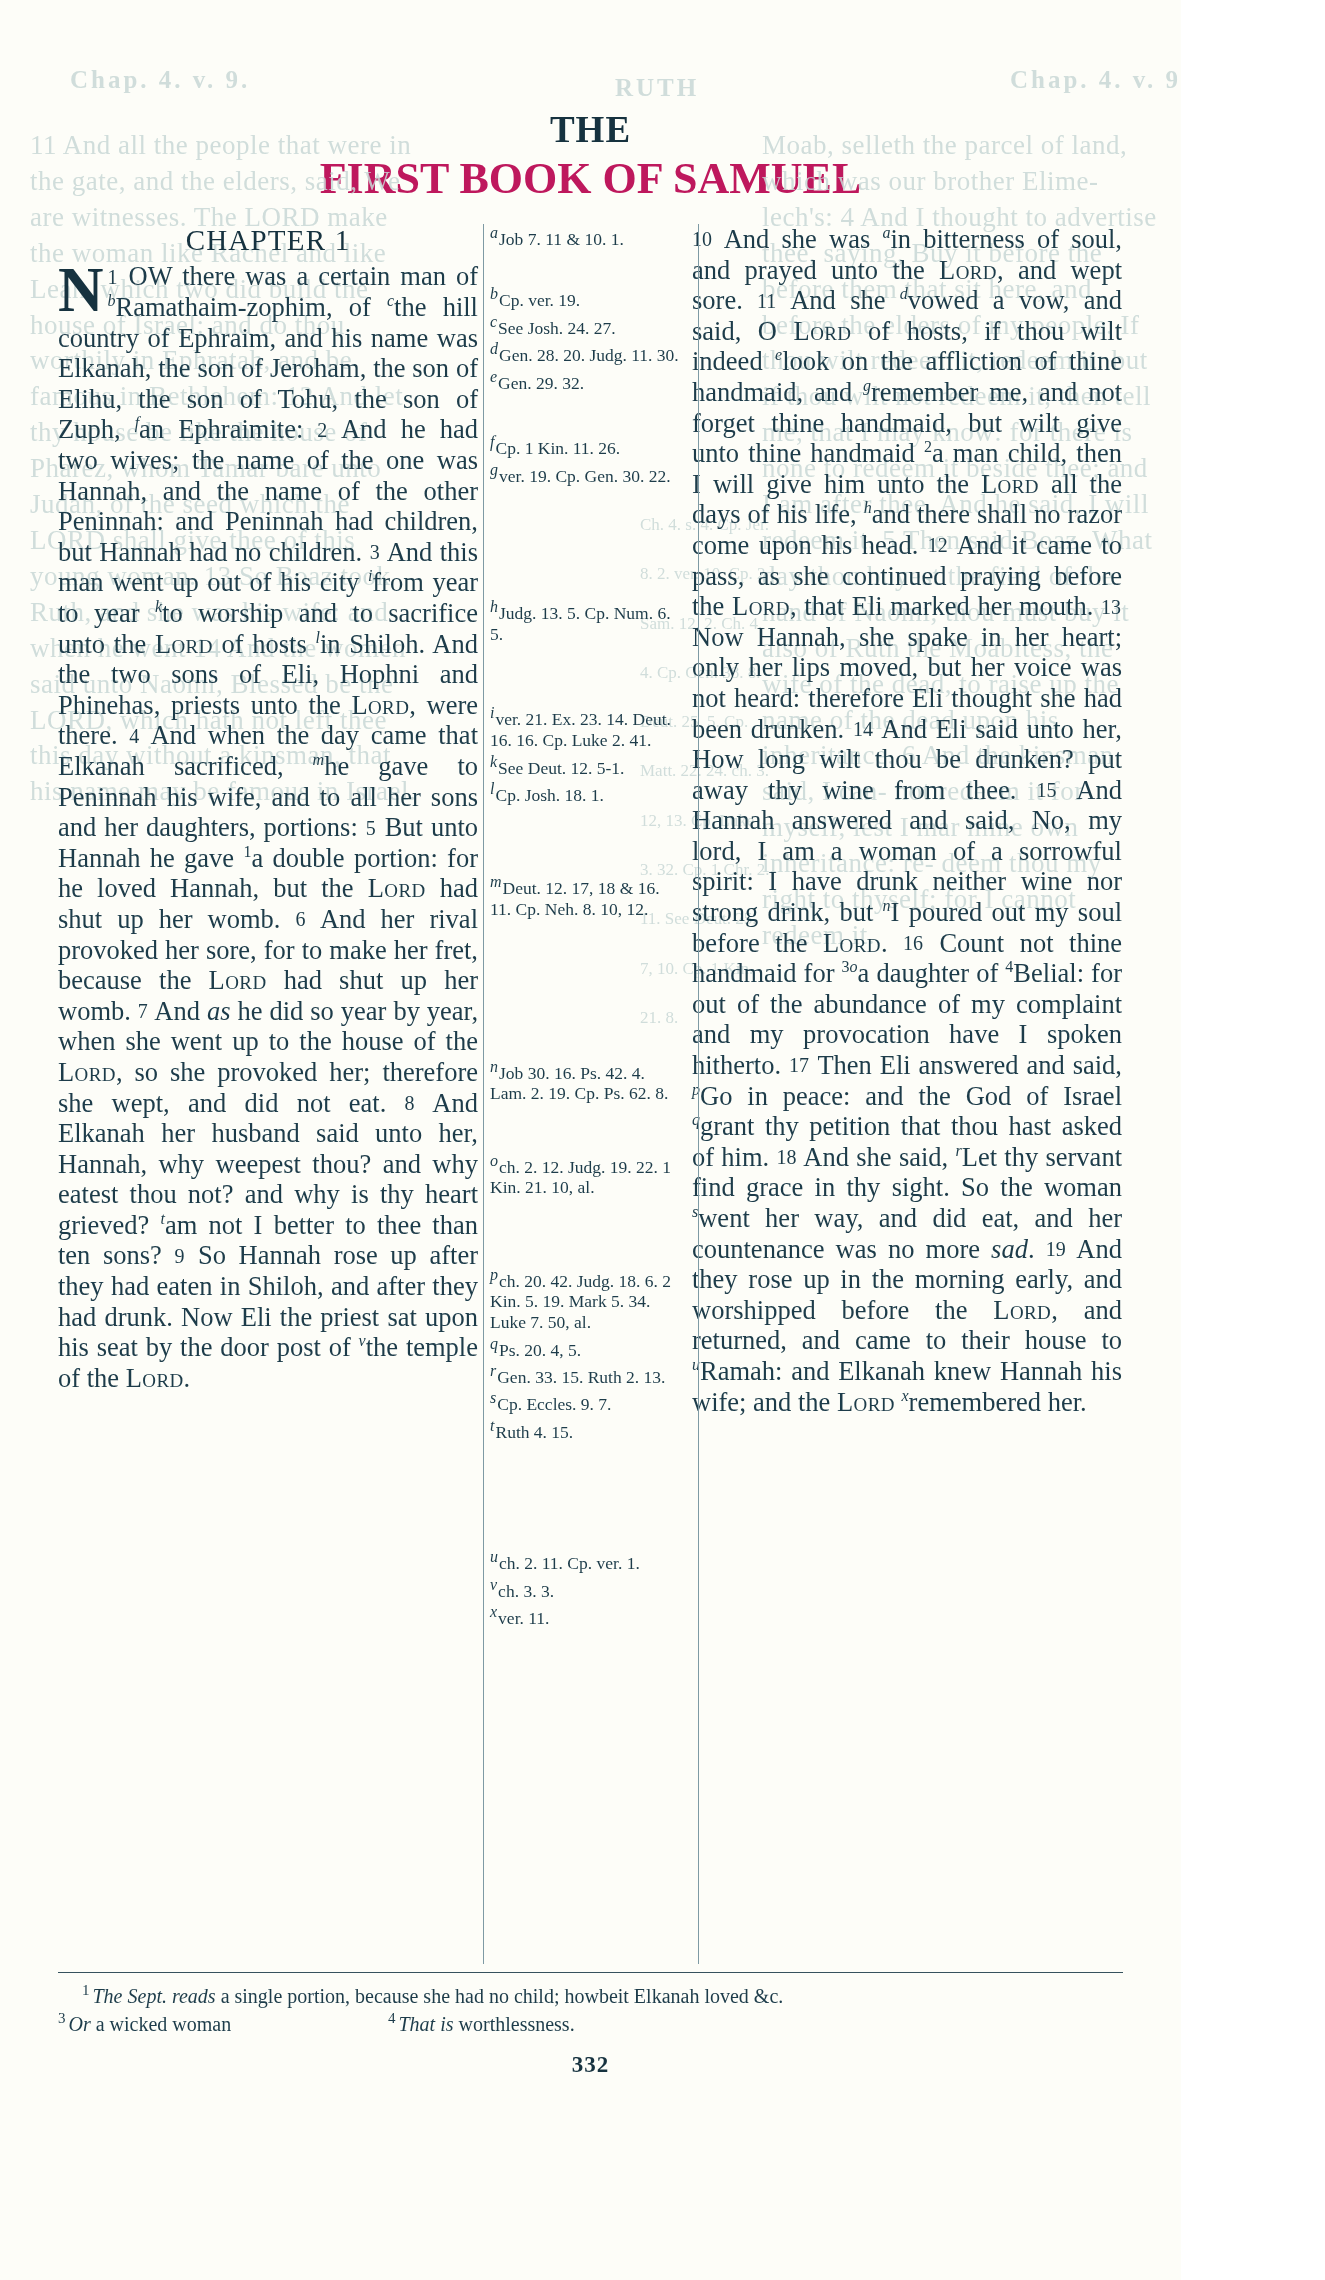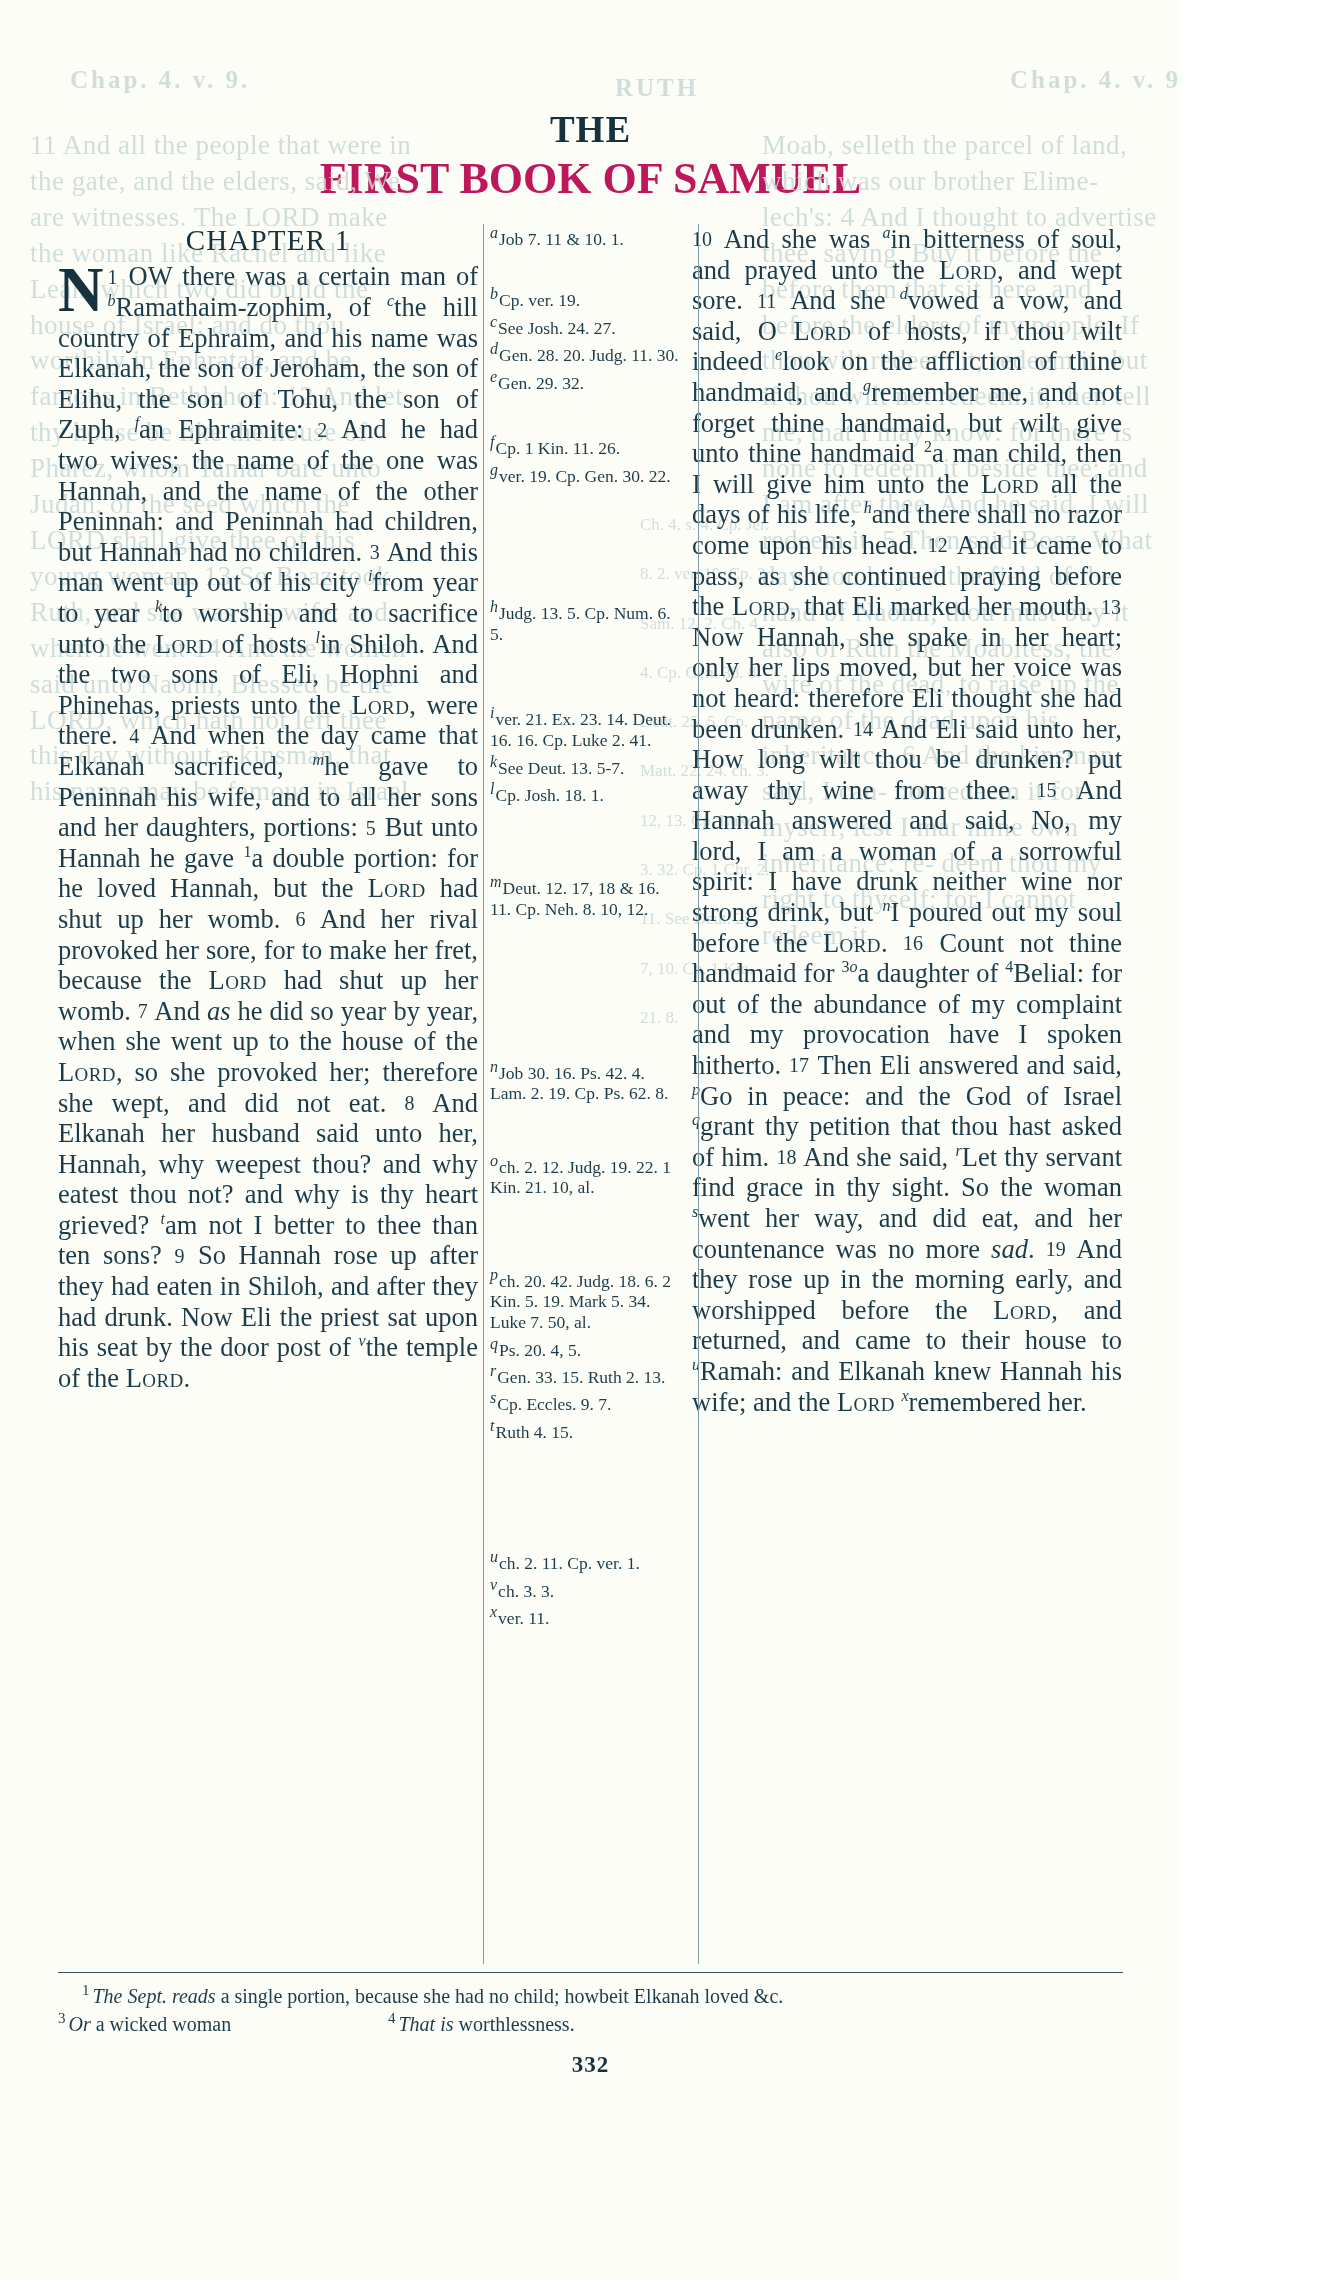--- a/index.html
+++ b/index.html
@@ -202,21 +202,21 @@
         <div class="note"><span class="mk">c</span><span>See Josh. 24. 27.</span></div>
         <div class="note"><span class="mk">d</span><span>Gen. 28. 20. Judg. 11. 30.</span></div>
         <div class="note"><span class="mk">e</span><span>Gen. 29. 32.</span></div>
         <div style="height:38px"></div>
         <div class="note"><span class="mk">f</span><span>Cp. 1 Kin. 11. 26.</span></div>
         <div class="note"><span class="mk">g</span><span>ver. 19. Cp. Gen. 30. 22.</span></div>
         <div style="height:110px"></div>
         <div class="note"><span class="mk">h</span><span>Judg. 13. 5. Cp. Num. 6. 5.</span></div>
         <div style="height:58px"></div>
         <div class="note"><span class="mk">i</span><span>ver. 21. Ex. 23. 14. Deut. 16. 16. Cp. Luke 2. 41.</span></div>
-        <div class="note"><span class="mk">k</span><span>See Deut. 13. 5-7.</span></div>
+        <div class="note"><span class="mk">k</span><span>See Deut. 12. 5-1.</span></div>
         <div class="note"><span class="mk">l</span><span>Cp. Josh. 18. 1.</span></div>
         <div style="height:66px"></div>
         <div class="note"><span class="mk">m</span><span>Deut. 12. 17, 18 &amp; 16. 11. Cp. Neh. 8. 10, 12.</span></div>
         <div style="height:136px"></div>
         <div class="note"><span class="mk">n</span><span>Job 30. 16. Ps. 42. 4. Lam. 2. 19. Cp. Ps. 62. 8.</span></div>
         <div style="height:46px"></div>
         <div class="note"><span class="mk">o</span><span>ch. 2. 12. Judg. 19. 22. 1 Kin. 21. 10, al.</span></div>
         <div style="height:66px"></div>
         <div class="note"><span class="mk">p</span><span>ch. 20. 42. Judg. 18. 6. 2 Kin. 5. 19. Mark 5. 34. Luke 7. 50, al.</span></div>
         <div class="note"><span class="mk">q</span><span>Ps. 20. 4, 5.</span></div>

